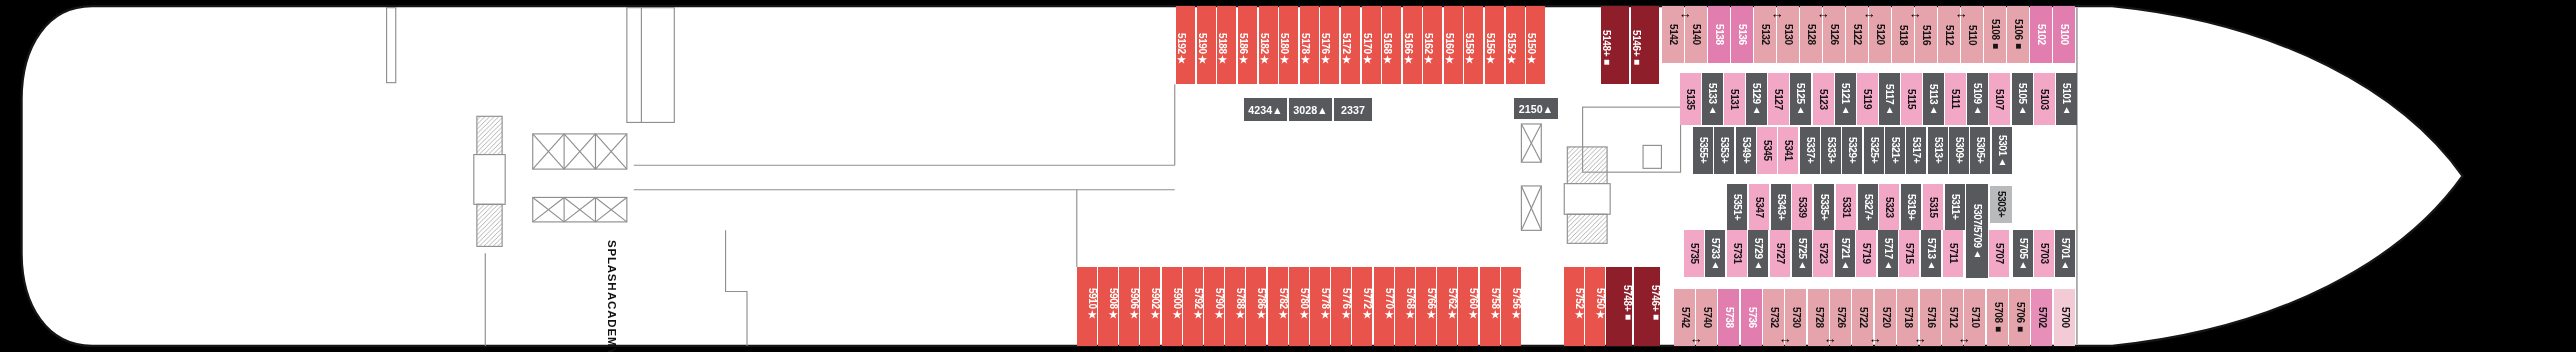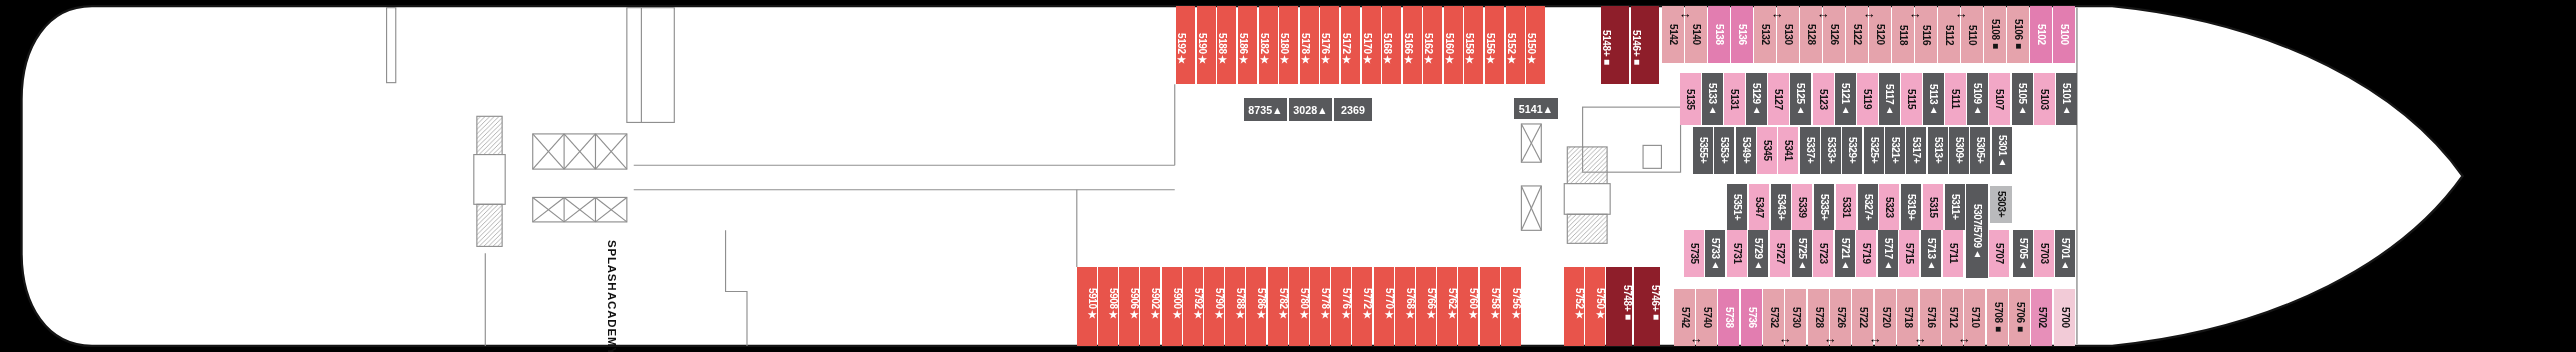--- a/index.html
+++ b/index.html
@@ -540,19 +540,19 @@
       <span class="arrow" style="left: 1830px; top: 332px;">↔</span>
       <span class="arrow" style="left: 1875px; top: 332px;">↔</span>
       <span class="arrow" style="left: 1920px; top: 332px;">↔</span>
       <span class="arrow" style="left: 1964px; top: 332px;">↔</span>
       <div class="cabin" style="left: 1966px; top: 184px; width: 22px; height: 94px; background: rgb(88, 89, 92); color: rgb(255, 255, 255);">
         <span class="vtext">5307/5709▲</span>
       </div>
       <div class="cabin" style="left: 1990px; top: 186px; width: 22px; height: 37px; background: rgb(185, 186, 188); color: rgb(20, 20, 20);">
         <span class="vtext">5303+</span>
       </div>
-      <div class="hlabel" style="left: 1244px; top: 98px; width: 43px; height: 23px;">8735▲</div>
+      <div class="hlabel" style="left: 1244px; top: 98px; width: 43px; height: 23px;">4234▲</div>
       <div class="hlabel" style="left: 1289px; top: 98px; width: 43px; height: 23px;">3028▲</div>
-      <div class="hlabel" style="left: 1334px; top: 98px; width: 38px; height: 23px;">2369</div>
-      <div class="hlabel" style="left: 1514px; top: 98px; width: 44px; height: 21.4px;">5141▲</div>
+      <div class="hlabel" style="left: 1334px; top: 98px; width: 38px; height: 23px;">2337</div>
+      <div class="hlabel" style="left: 1514px; top: 98px; width: 44px; height: 21.4px;">2150▲</div>
     </div>
 </div>
 
 
 </body></html>

